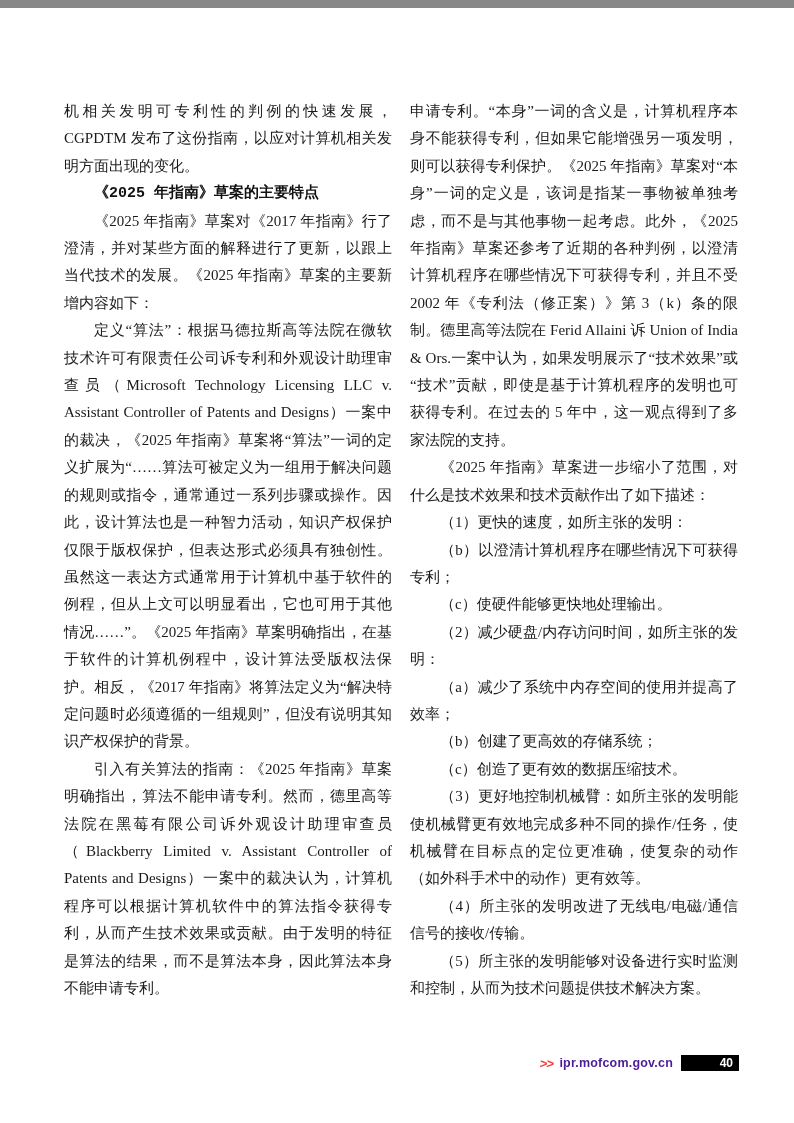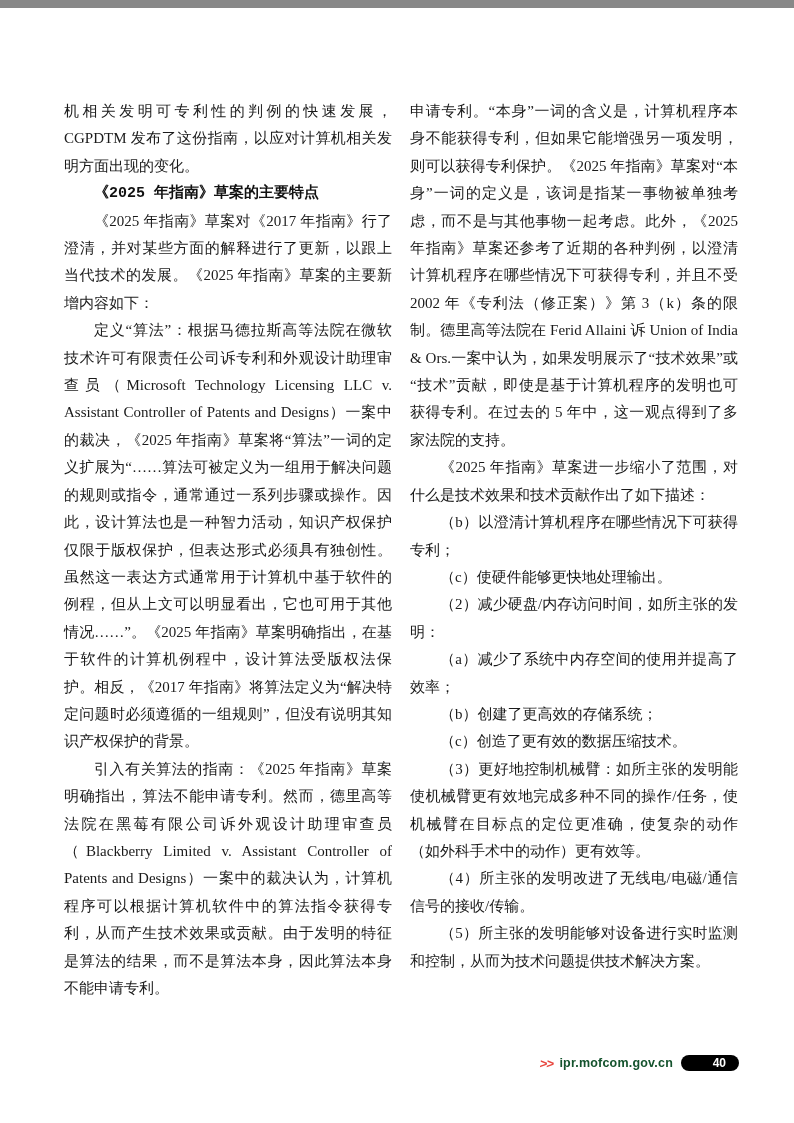--- a/index.html
+++ b/index.html
@@ -60,58 +60,58 @@
   }
   .chev {
     color: #e8463f;
     font-weight: bold;
     font-size: 13px;
     letter-spacing: -1px;
     transform: skewX(-8deg);
     margin-right: 6px;
   }
   .site {
-    color: #14532d;
+    color: #4c1d95;
     font-weight: bold;
     font-size: 12.5px;
     letter-spacing: 0.2px;
   }
   .pagenum {
     display: inline-block;
     background: #000000;
     color: #ffffff;
     width: 58px;
     height: 16px;
     line-height: 16px;
     text-align: right;
-    padding-right: 13px;
+    padding-right: 6px;
     box-sizing: border-box;
     font-size: 12px;
     font-weight: bold;
     margin-left: 8px;
-    border-radius: 8px;
   }
 </style>
 </head>
 <body>
 
 <div class="page">
   <main class="content">
 
     <section class="col">
       <p class="body no-indent">机相关发明可专利性的判例的快速发展，CGPDTM 发布了这份指南，以应对计算机相关发明方面出现的变化。</p>
       <h2 class="heading">《2025 年指南》草案的主要特点</h2>
       <p class="body">《2025 年指南》草案对《2017 年指南》行了澄清，并对某些方面的解释进行了更新，以跟上当代技术的发展。《2025 年指南》草案的主要新增内容如下：</p>
       <p class="body">定义“算法”：根据马德拉斯高等法院在微软技术许可有限责任公司诉专利和外观设计助理审查员（Microsoft Technology Licensing LLC v. Assistant Controller of Patents and Designs）一案中的裁决，《2025 年指南》草案将“算法”一词的定义扩展为“……算法可被定义为一组用于解决问题的规则或指令，通常通过一系列步骤或操作。因此，设计算法也是一种智力活动，知识产权保护仅限于版权保护，但表达形式必须具有独创性。虽然这一表达方式通常用于计算机中基于软件的例程，但从上文可以明显看出，它也可用于其他情况……”。《2025 年指南》草案明确指出，在基于软件的计算机例程中，设计算法受版权法保护。相反，《2017 年指南》将算法定义为“解决特定问题时必须遵循的一组规则”，但没有说明其知识产权保护的背景。</p>
       <p class="body">引入有关算法的指南：《2025 年指南》草案明确指出，算法不能申请专利。然而，德里高等法院在黑莓有限公司诉外观设计助理审查员（Blackberry Limited v. Assistant Controller of Patents and Designs）一案中的裁决认为，计算机程序可以根据计算机软件中的算法指令获得专利，从而产生技术效果或贡献。由于发明的特征是算法的结果，而不是算法本身，因此算法本身不能申请专利。</p>
     </section>
 
     <section class="col">
       <p class="body no-indent">申请专利。“本身”一词的含义是，计算机程序本身不能获得专利，但如果它能增强另一项发明，则可以获得专利保护。《2025 年指南》草案对“本身”一词的定义是，该词是指某一事物被单独考虑，而不是与其他事物一起考虑。此外，《2025 年指南》草案还参考了近期的各种判例，以澄清计算机程序在哪些情况下可获得专利，并且不受 2002 年《专利法（修正案）》第 3（k）条的限制。德里高等法院在 Ferid Allaini 诉 Union of India &amp; Ors.一案中认为，如果发明展示了“技术效果”或“技术”贡献，即使是基于计算机程序的发明也可获得专利。在过去的 5 年中，这一观点得到了多家法院的支持。</p>
       <p class="body">《2025 年指南》草案进一步缩小了范围，对什么是技术效果和技术贡献作出了如下描述：</p>
+      <p class="body">（1）更快的速度，如所主张的发明：</p>
       <p class="body">（b）以澄清计算机程序在哪些情况下可获得专利；</p>
       <p class="body">（c）使硬件能够更快地处理输出。</p>
       <p class="body">（2）减少硬盘/内存访问时间，如所主张的发明：</p>
       <p class="body">（a）减少了系统中内存空间的使用并提高了效率；</p>
       <p class="body">（b）创建了更高效的存储系统；</p>
       <p class="body">（c）创造了更有效的数据压缩技术。</p>
       <p class="body">（3）更好地控制机械臂：如所主张的发明能使机械臂更有效地完成多种不同的操作/任务，使机械臂在目标点的定位更准确，使复杂的动作（如外科手术中的动作）更有效等。</p>
       <p class="body">（4）所主张的发明改进了无线电/电磁/通信信号的接收/传输。</p>
       <p class="body">（5）所主张的发明能够对设备进行实时监测和控制，从而为技术问题提供技术解决方案。</p>
     </section>

